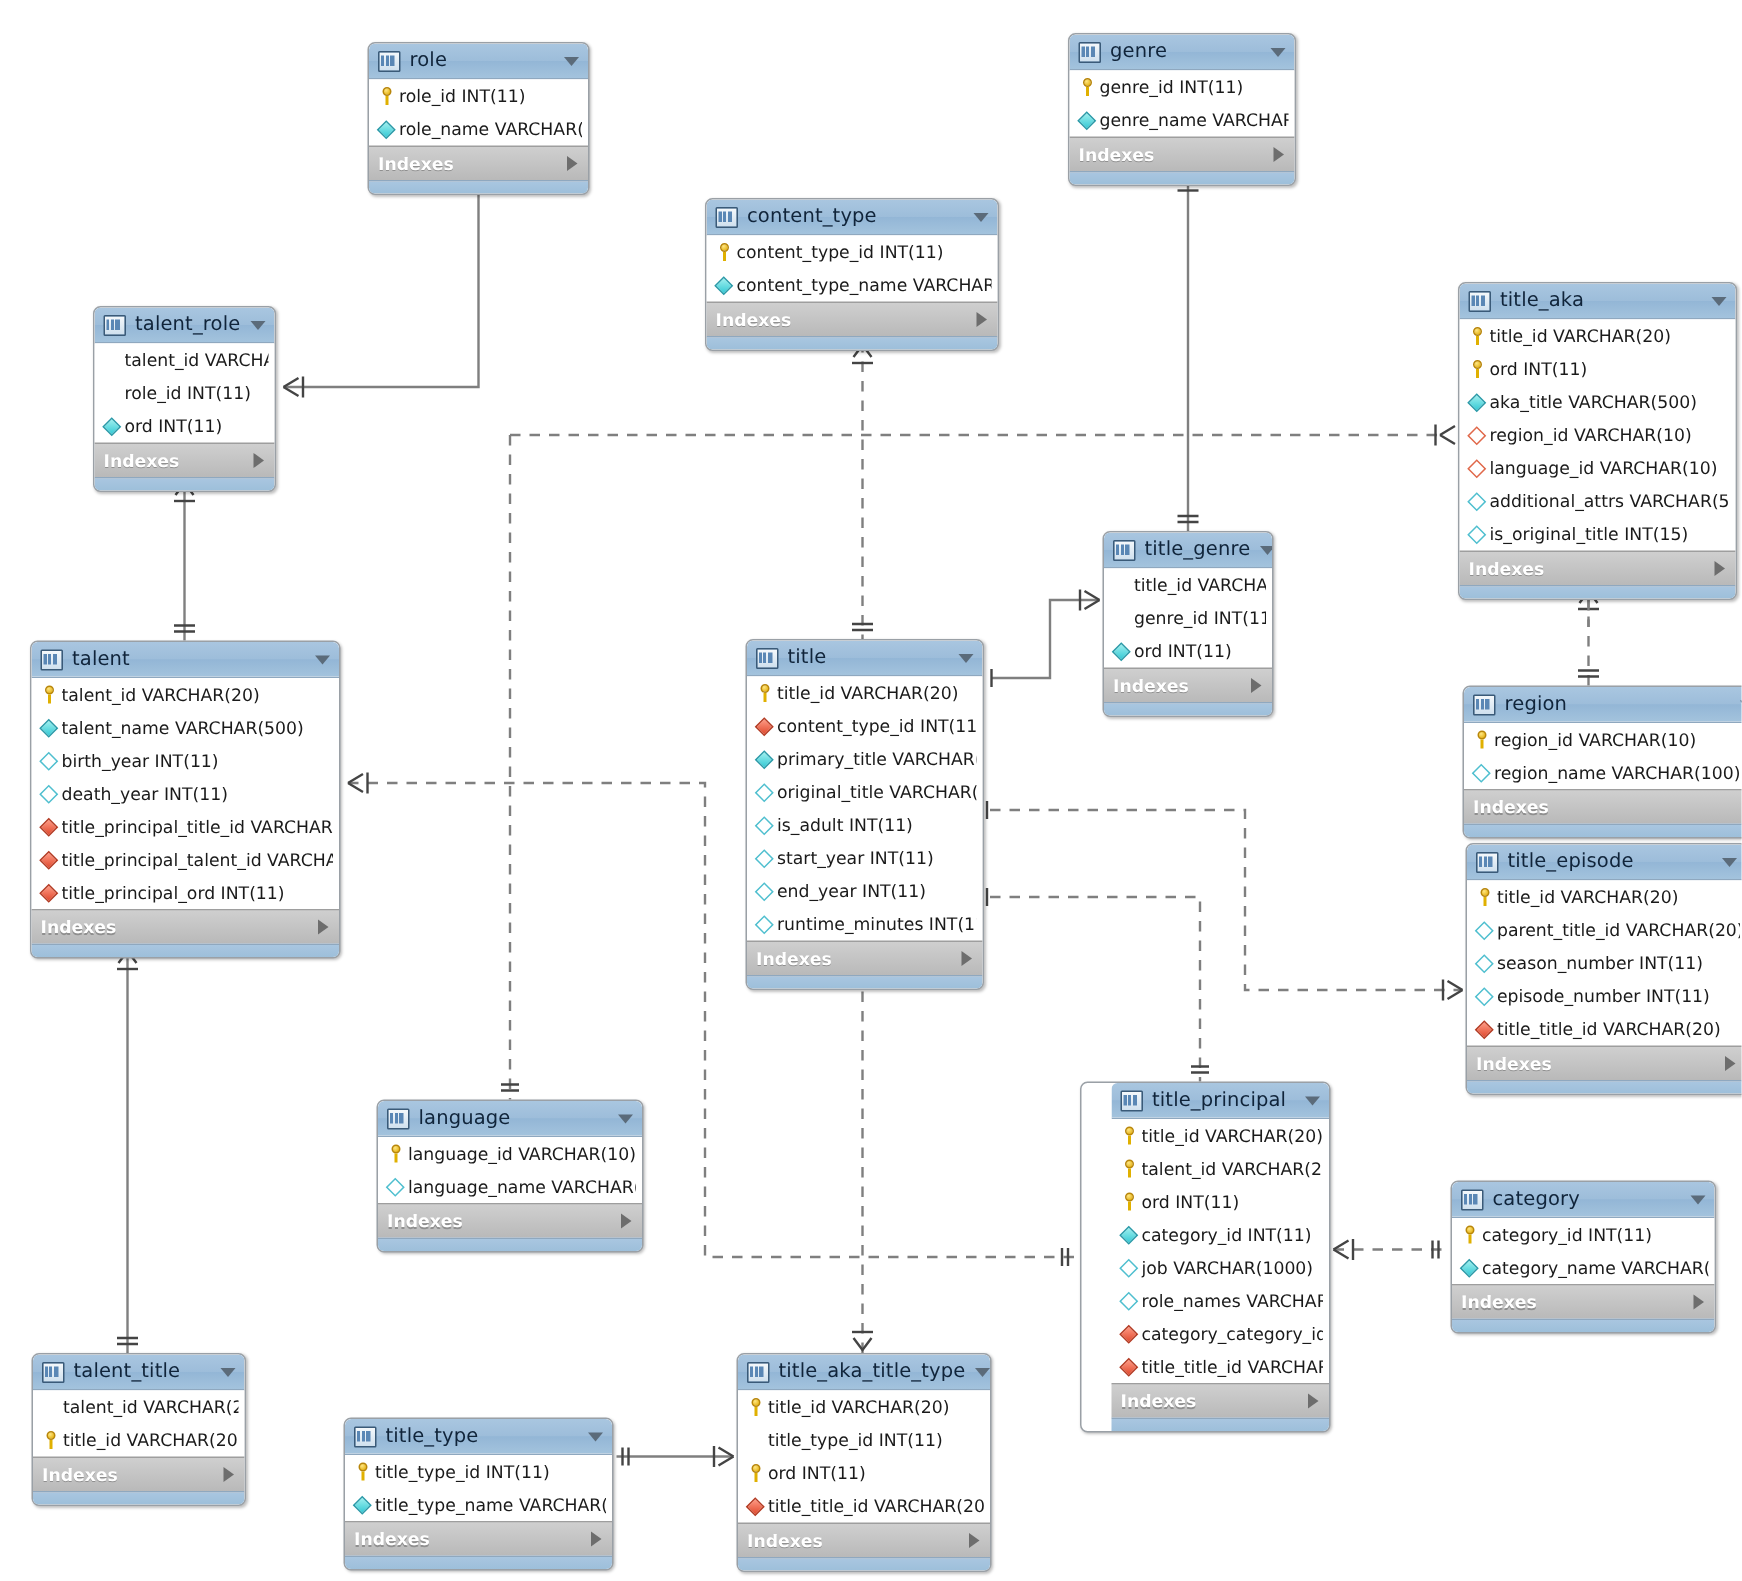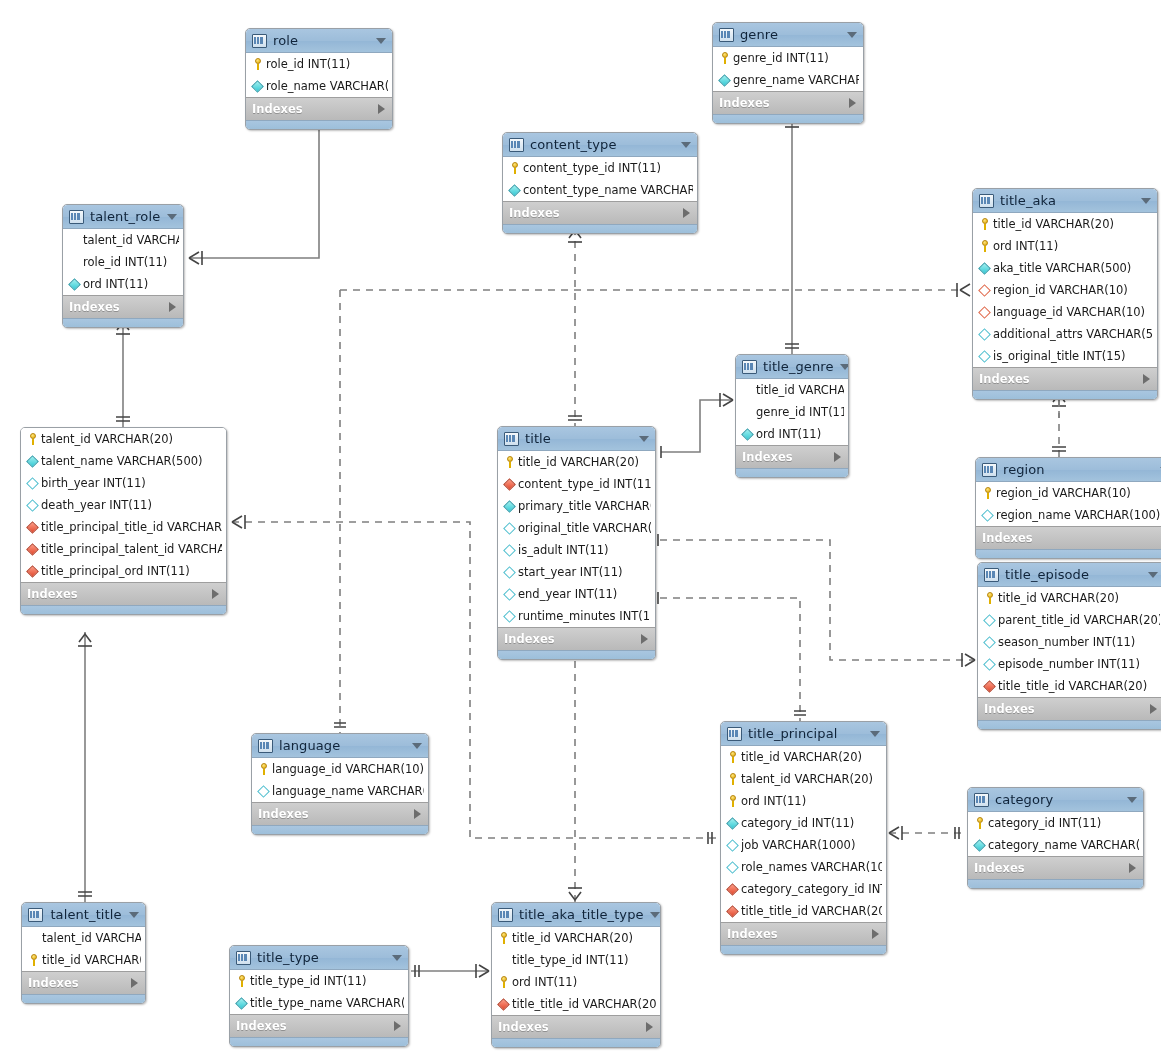--- a/index.html
+++ b/index.html
@@ -211,21 +211,21 @@
           </span>
           <span class="txt">genre_name VARCHAR(100)</span>
         </div>
       </div>
       <div class="tbl-ftr">
         <span class="ftr-lbl">Indexes</span>
         <span class="ftr-tri"></span>
       </div>
       <div class="tbl-base"></div>
     </div>
-    <div class="tbl" style="left: 502px; top: 132px; width: 196px;">
+    <div class="tbl" style="left: 470px; top: 132px; width: 196px;">
       <div class="tbl-hdr">
         <span class="tbl-ico"></span>
         <span class="tbl-name">content_type</span>
         <span class="caret"></span>
       </div>
       <div class="cols">
         <div class="col">
           <span class="ic">
             <span class="k"></span>
           </span>
@@ -350,20 +350,25 @@
           <span class="txt">ord INT(11)</span>
         </div>
       </div>
       <div class="tbl-ftr">
         <span class="ftr-lbl">Indexes</span>
         <span class="ftr-tri"></span>
       </div>
       <div class="tbl-base"></div>
     </div>
     <div class="tbl" style="left: 20px; top: 427px; width: 207px;">
+      <div class="tbl-hdr">
+        <span class="tbl-ico"></span>
+        <span class="tbl-name">talent</span>
+        <span class="caret"></span>
+      </div>
       <div class="cols">
         <div class="col">
           <span class="ic">
             <span class="k"></span>
           </span>
           <span class="txt">talent_id VARCHAR(20)</span>
         </div>
         <div class="col">
           <span class="ic">
             <span class="d fill-c"></span>
@@ -558,21 +563,21 @@
           </span>
           <span class="txt">language_name VARCHAR(100)</span>
         </div>
       </div>
       <div class="tbl-ftr">
         <span class="ftr-lbl">Indexes</span>
         <span class="ftr-tri"></span>
       </div>
       <div class="tbl-base"></div>
     </div>
-    <div class="tbl" style="left: 720px; top: 721px; width: 167px;">
+    <div class="tbl" style="left: 720px; top: 721px; width: 167px; padding-left: 20px;">
       <div class="tbl-hdr">
         <span class="tbl-ico"></span>
         <span class="tbl-name">title_principal</span>
         <span class="caret"></span>
       </div>
       <div class="cols">
         <div class="col">
           <span class="ic">
             <span class="k"></span>
           </span>
@@ -646,21 +651,21 @@
           </span>
           <span class="txt">category_name VARCHAR(100)</span>
         </div>
       </div>
       <div class="tbl-ftr">
         <span class="ftr-lbl">Indexes</span>
         <span class="ftr-tri"></span>
       </div>
       <div class="tbl-base"></div>
     </div>
-    <div class="tbl" style="left: 21px; top: 902px; width: 125px; text-align: center;">
+    <div class="tbl" style="left: 21px; top: 902px; width: 143px;">
       <div class="tbl-hdr">
         <span class="tbl-ico"></span>
         <span class="tbl-name">talent_title</span>
         <span class="caret"></span>
       </div>
       <div class="cols">
         <div class="col">
           <span class="ic"></span>
           <span class="txt">talent_id VARCHAR(20)</span>
         </div>

